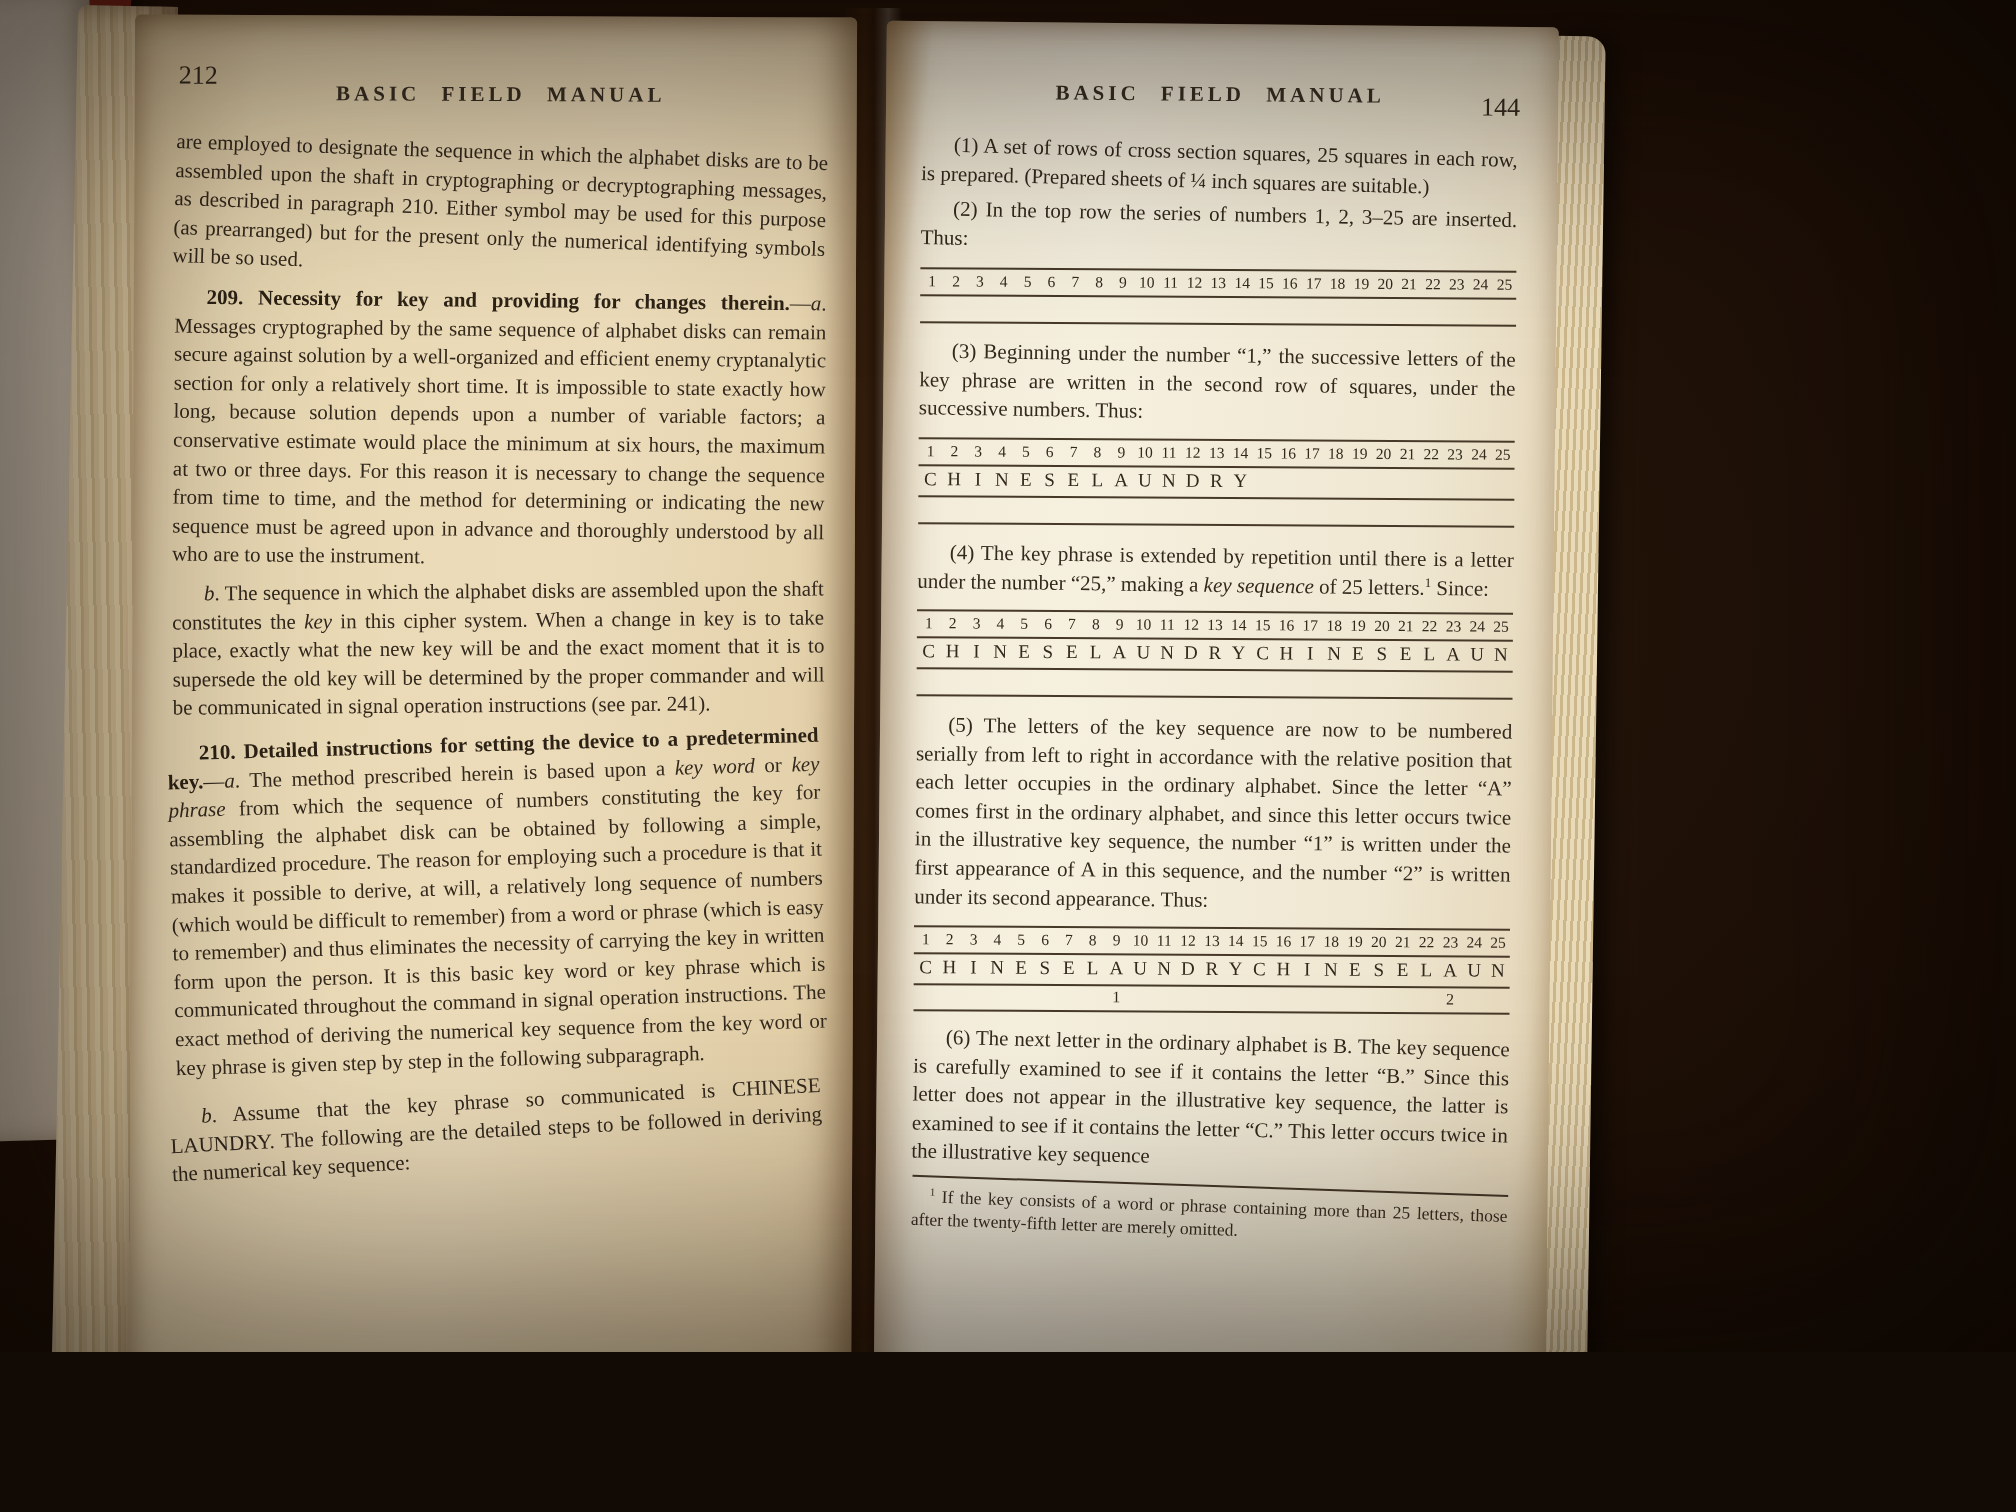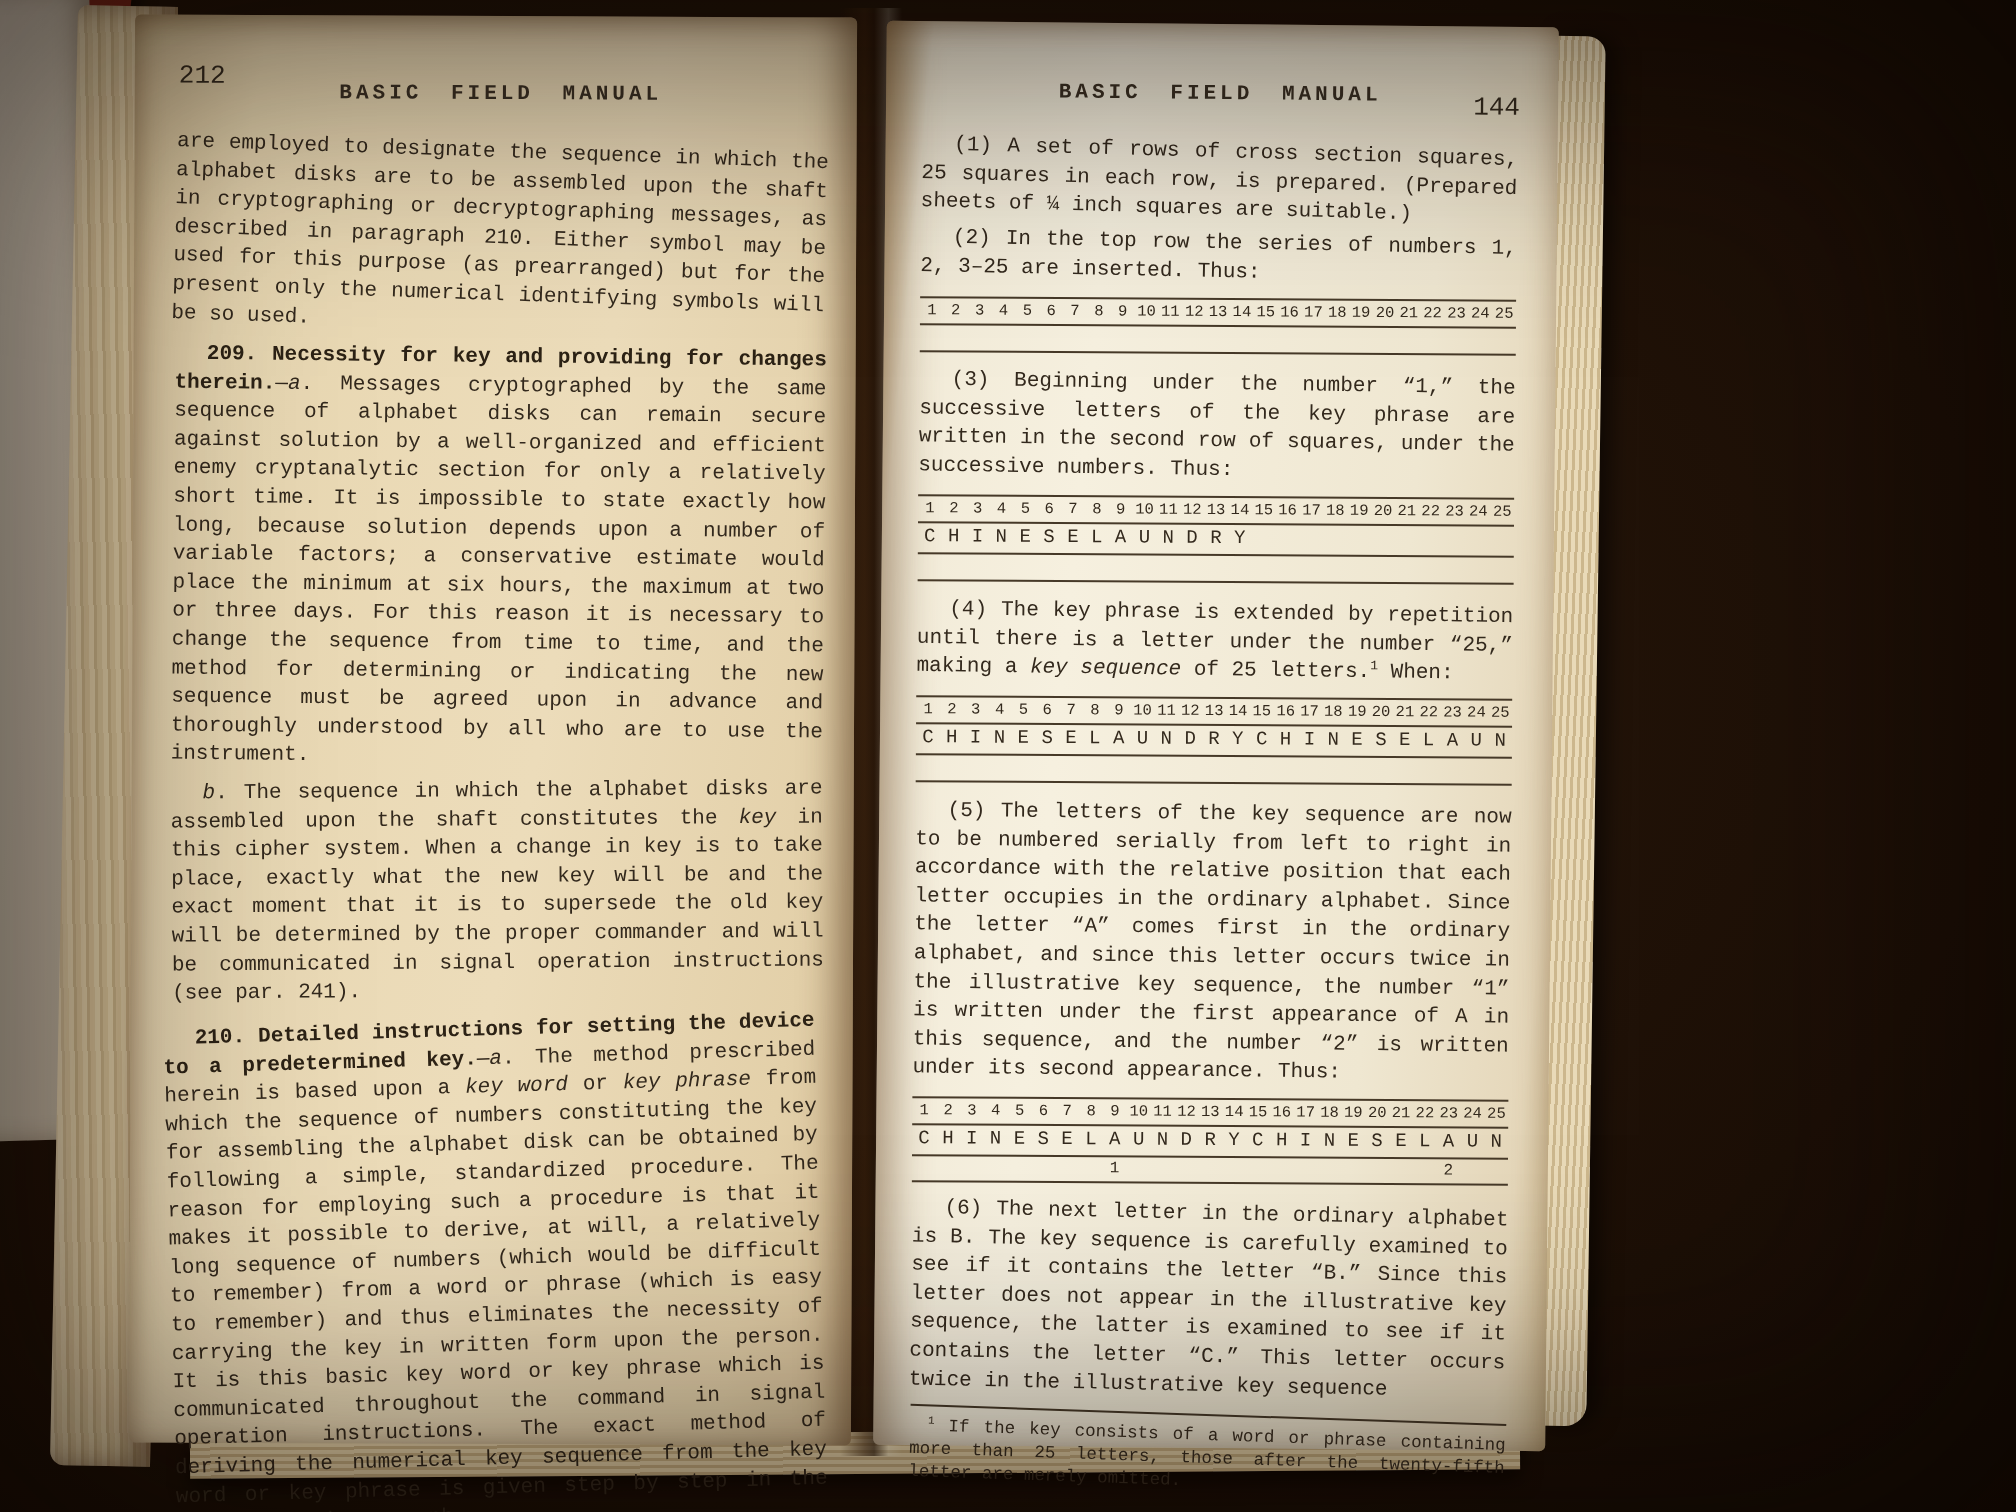--- a/index.html
+++ b/index.html
@@ -1,18 +1,18 @@
 <!DOCTYPE html>
 <html><head>
 <meta charset="utf-8">
 <style>
   html,body{margin:0;padding:0;background:#120a04;}
-  .photo{position:relative;width:2016px;height:1512px;overflow:hidden;
+  .photo{position:relative;width:2016px;height:1352px;overflow:hidden;
     background:radial-gradient(ellipse at 40% 45%, #2c1a0c 0%, #1c0f06 70%, #120a04 100%);
-    font-family:Liberation Mono, monospace;}
+    font-family:Liberation Serif, serif;}
 
   
   .cover-corner{position:absolute;left:-46px;top:-60px;width:170px;height:230px;
     background:linear-gradient(135deg,#8a2b1d,#6d1f14 70%);transform:rotate(7deg);
     box-shadow:6px 8px 18px rgba(0,0,0,.6);}
   .underpapers{position:absolute;left:-26px;top:-10px;width:130px;height:1150px;
     background:linear-gradient(100deg,#d6cdbf,#c2b6a2 80%);transform:rotate(-1.5deg);
     box-shadow:inset -14px 0 22px rgba(60,40,20,.35);}
   .eglyph{position:absolute;color:#4c453c;font-style:italic;font-size:40px;left:-14px;}
   .eg0{top:42px;transform:rotate(-14deg);}
@@ -214,21 +214,21 @@
           <span></span>
           <span></span>
           <span></span>
           <span></span>
           <span></span>
           <span></span>
         </div>
       <div class="trow blank"></div>
     </div>
 
-    <p class="para tR3"><span>(4) The key phrase is extended by repetition until there is a letter under the number “25,” making a </span><span class="seg-i">key sequence</span><span> of 25 letters.</span><span class="seg-s">1</span><span>  When:</span></p>
+    <p class="para tR3"><span>(4) The key phrase is extended by repetition until there is a letter under the number “25,” making a </span><span class="seg-i">key sequence</span><span> of 25 letters.</span><span class="seg-s">1</span><span>  Since:</span></p>
 
     <div class="ctable tRa">
       <div class="trow nums">
           <span>1</span>
           <span>2</span>
           <span>3</span>
           <span>4</span>
           <span>5</span>
           <span>6</span>
           <span>7</span>

